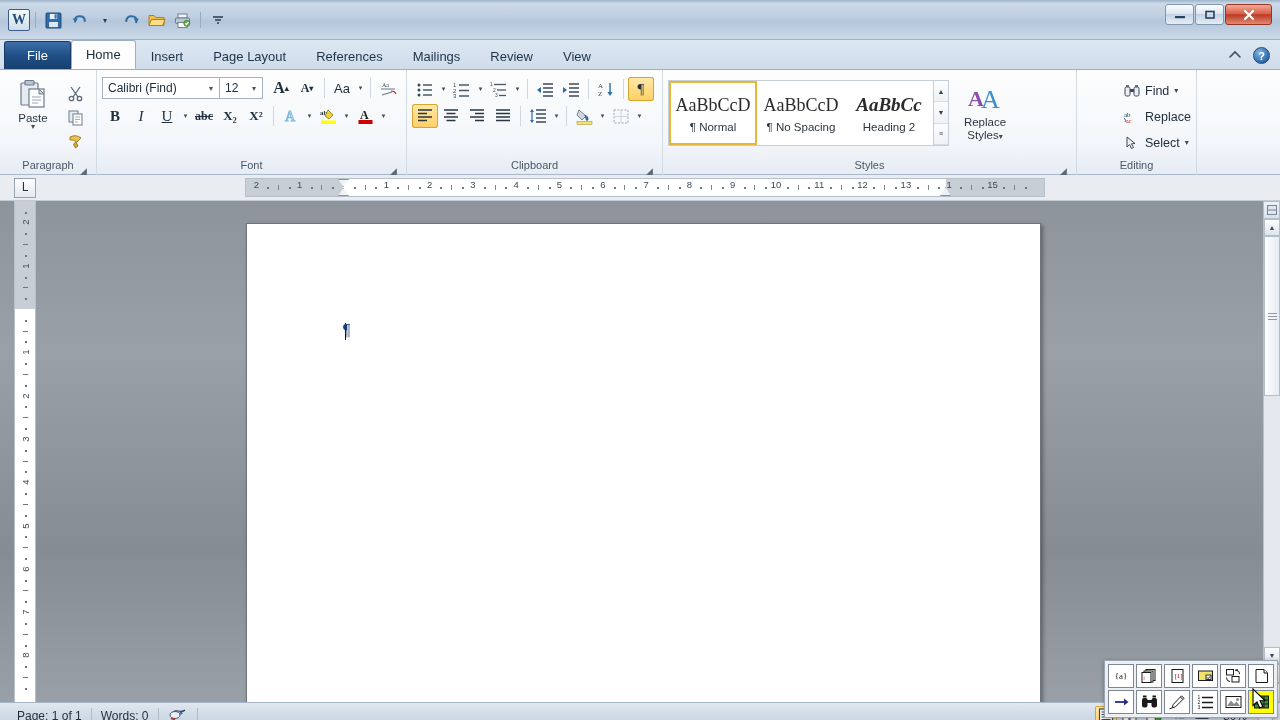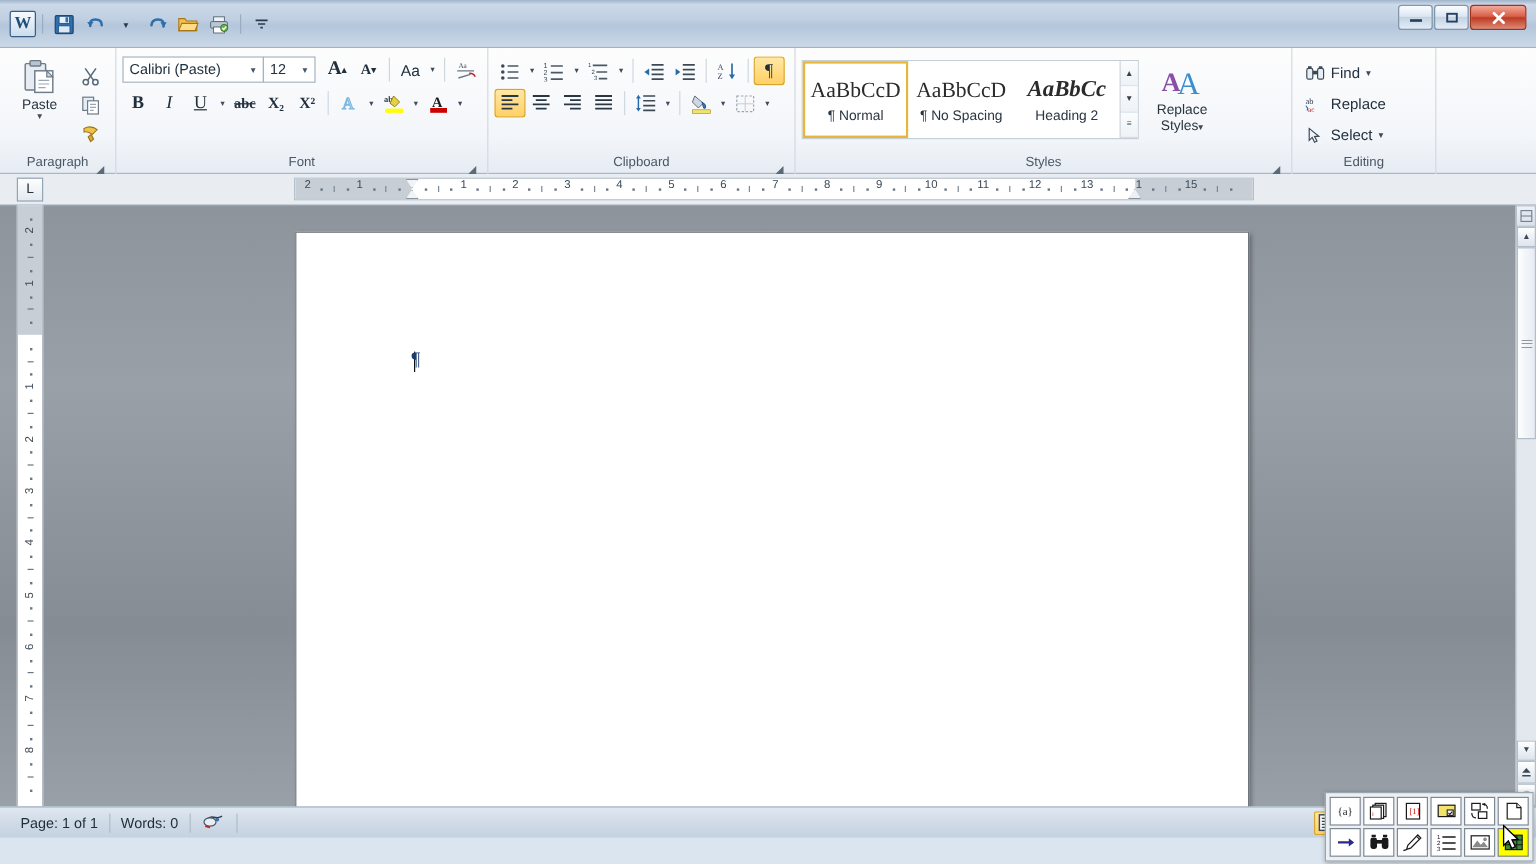--- a/index.html
+++ b/index.html
@@ -167,21 +167,21 @@
   .stylecell .nm { font-size:11.5px; color:#2a3642; margin-top:4px;}
   .galnav { width:15px; display:flex; flex-direction:column; border-left:1px solid #c6cfd8; }
   .galnav div {
     flex:1; display:flex;align-items:center;justify-content:center;
     font-size:7px; color:#33414f; cursor:pointer;
     background:linear-gradient(180deg,#fbfcfd,#eef2f6);
     border-bottom:1px solid #d5dde5;
   }
 
   
-  .editcol { display:flex; flex-direction:column; justify-content:center; padding-top:2px;}
+  .editcol { display:flex; flex-direction:column; justify-content:center; padding-top:2px;margin-left:36px;}
   .ebtn {
     height:26px; display:flex; align-items:center; gap:5px; padding:0 6px;
     font-size:12.5px; color:#22303e; cursor:pointer; border-radius:3px;
   }
 
   
   .rulerstrip {
     position:relative; height: 26px; background:#e9edf2;
     border-bottom:1px solid #c3ccd6; display:flex; align-items:center;
   }
@@ -374,20 +374,39 @@
           </svg>
       </div>
       <div class="wc close">
         <svg width="14" height="12" viewBox="0 0 14 12">
             <path d="M3 2 L11 10 M11 2 L3 10" stroke="#fff" stroke-width="2.3" stroke-linecap="round"></path>
           </svg>
       </div>
     </div>
   </div>
 
+  <div class="tabrow">
+    <div class="tab file">File</div>
+    <div class="tab active">Home</div>
+    <div class="tab">Insert</div>
+    <div class="tab">Page Layout</div>
+    <div class="tab">References</div>
+    <div class="tab">Mailings</div>
+    <div class="tab">Review</div>
+    <div class="tab">View</div>
+
+    <div class="helpzone">
+      <div class="chev">
+        <svg width="16" height="14" viewBox="0 0 16 14">
+            <path d="M3 9 L8 4 L13 9" stroke="#3d4f63" stroke-width="1.6" fill="none" stroke-linecap="round"></path>
+          </svg>
+      </div>
+      <div class="helpbtn">?</div>
+    </div>
+  </div>
 
   <div class="ribbon">
 
     <div class="rgroup" style="width:96px">
       <div class="gbody">
         <div class="bigbtn">
           <svg width="32" height="32" viewBox="0 0 32 32">
             <rect x="4" y="5" width="17" height="22" rx="1" fill="#e7ecf2" stroke="#6e7b89" stroke-width="1.2"></rect>
             <rect x="8" y="2.5" width="9" height="4.5" rx="1" fill="#b9c4d0" stroke="#6e7b89" stroke-width="1.2"></rect>
             <rect x="12" y="11" width="15" height="18" fill="#fff" stroke="#6e7b89" stroke-width="1.2"></rect>
@@ -423,21 +442,21 @@
       <div class="glabel">
         <span>Paragraph</span>
         <span class="dlg">◢</span>
       </div>
     </div>
 
     <div class="rgroup" style="width:310px">
       <div class="gbody" style="flex-direction:column; padding-top:2px">
         <div class="row" style="margin-bottom:4px">
           <div class="combo fontname">
-            <span>Calibri (Paste)</span>
+            <span>Calibri (Find)</span>
             <span class="arrow">▾</span>
           </div>
           <div class="combo fontsize" style="margin-left:-1px">
             <span>12</span>
             <span class="arrow">▾</span>
           </div>
           <div class="tbtn" style="margin-left:5px;font-family:'Liberation Serif',serif;font-weight:bold;font-size:16px">
             <span>A</span>
               <sup style="font-size:8px">▴</sup>
           </div>

